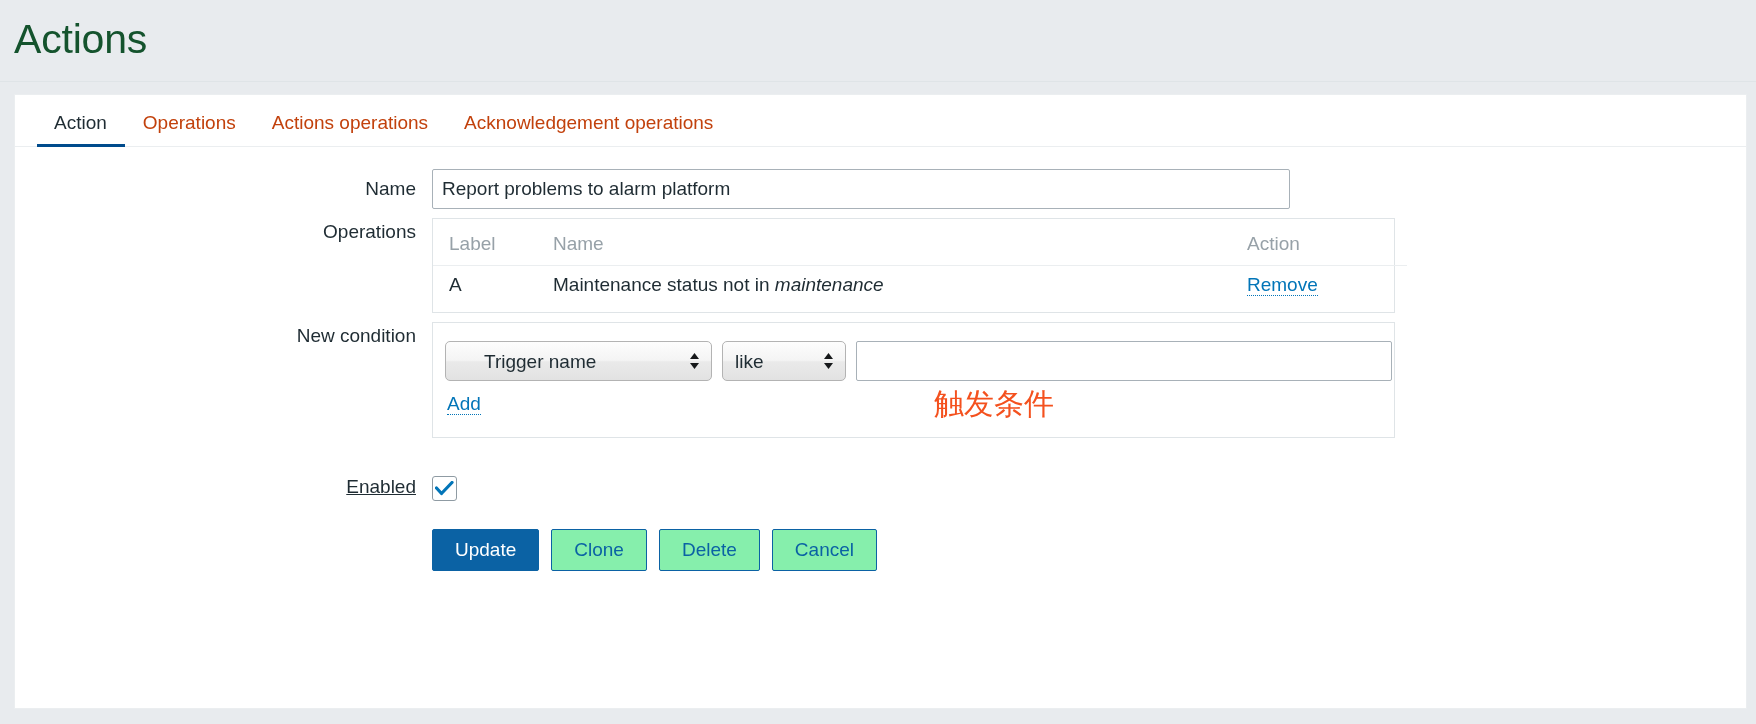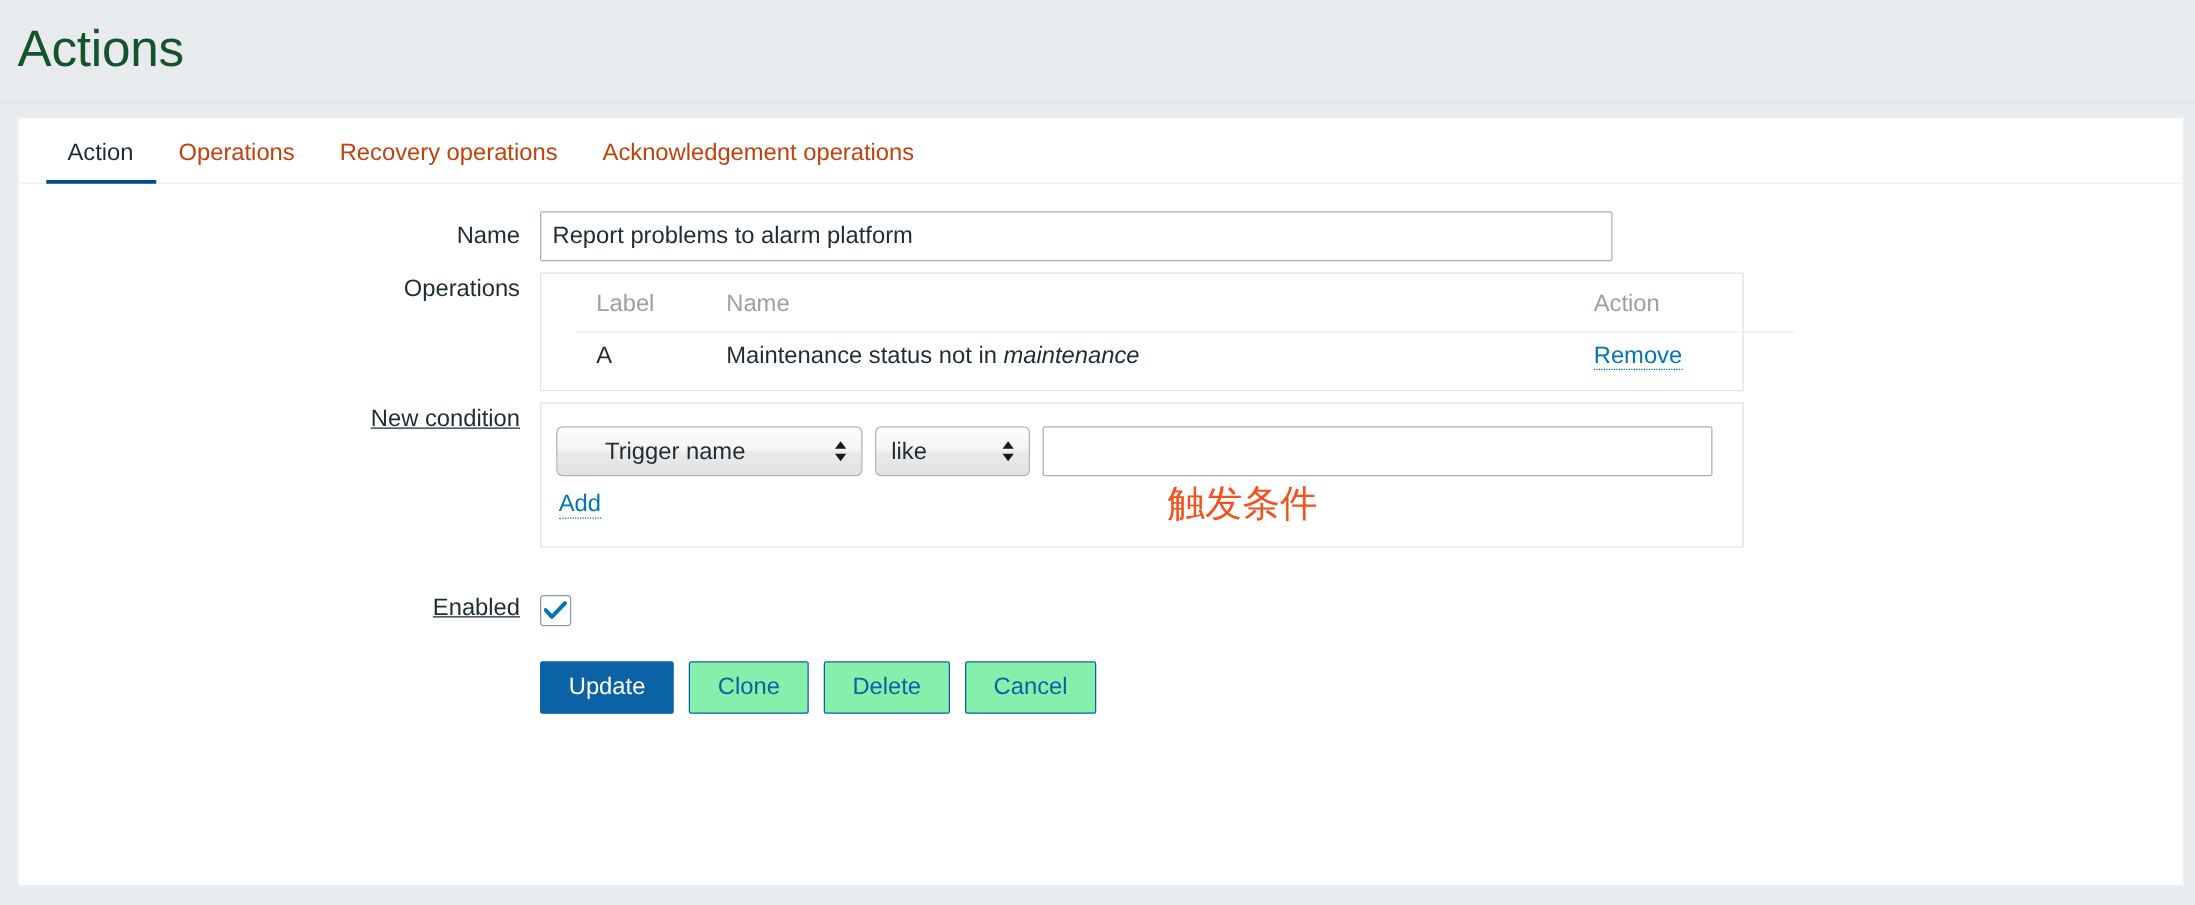--- a/index.html
+++ b/index.html
@@ -84,21 +84,21 @@
     min-width: 417px;
     text-align: right;
     padding-right: 16px;
     box-sizing: border-box;
     font-size: 19px;
     line-height: 22px;
     color: #1f2c33;
   }
   .row-name .form-label { padding-top: 9px; }
   .row-conditions .form-label { padding-top: 12px; }
-  .row-newcondition .form-label { padding-top: 12px; text-decoration: underline; }
+  .row-newcondition .form-label { padding-top: 12px; }
   .row-enabled .form-label { padding-top: 2px; }
 
   .form-field {
     flex: 1;
     min-width: 0;
   }
 
   
   .text-input {
     width: 858px;
@@ -114,21 +114,20 @@
     outline: none;
   }
 
   
   .conditions-box {
     width: 963px;
     box-sizing: border-box;
     border: 1px solid #dfe4e7;
     background: #ffffff;
     margin-top: 9px;
-    padding-left: 28px;
   }
   .cond-table {
     width: 100%;
     border-collapse: collapse;
     table-layout: fixed;
   }
   .cond-table th {
     text-align: left;
     font-weight: normal;
     font-size: 19px;
@@ -194,21 +193,21 @@
   }
   .select-arrows {
     position: absolute;
     right: 12px;
     top: 50%;
     transform: translateY(-50%);
     pointer-events: none;
     line-height: 0;
     color: #16181a;
   }
-  .sel-type { width: 245px; padding-left: 38px; }
+  .sel-type { width: 267px; padding-left: 38px; }
   .sel-op   { width: 124px; }
 
   .value-input {
     width: 536px;
     height: 40px;
     box-sizing: border-box;
     border: 1px solid #a8b1b8;
     border-radius: 2px;
     background: #ffffff;
     font-family: "Liberation Sans", sans-serif;
@@ -287,21 +286,21 @@
 
 <div class="page-header">
   <h1 class="page-title">Actions</h1>
 </div>
 
 <div class="panel">
 
   <div class="tabs">
     <div class="tab active">Action</div>
     <div class="tab">Operations</div>
-    <div class="tab">Recovery operations</div>
+    <div class="tab">Actions operations</div>
     <div class="tab">Acknowledgement operations</div>
   </div>
 
   <div class="form">
 
     <div class="form-row row-name">
       <div class="form-label">Name</div>
       <div class="form-field">
         <input class="text-input" type="text" value="Report problems to alarm platform" style="">
       </div>

